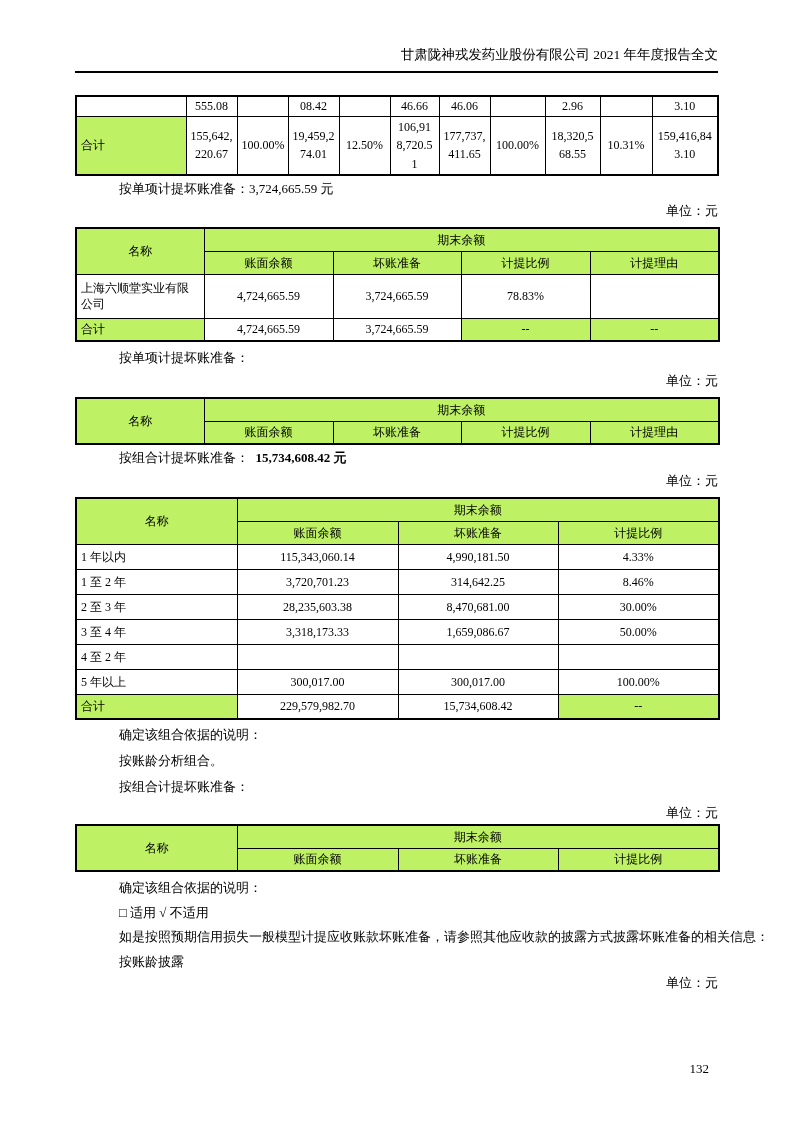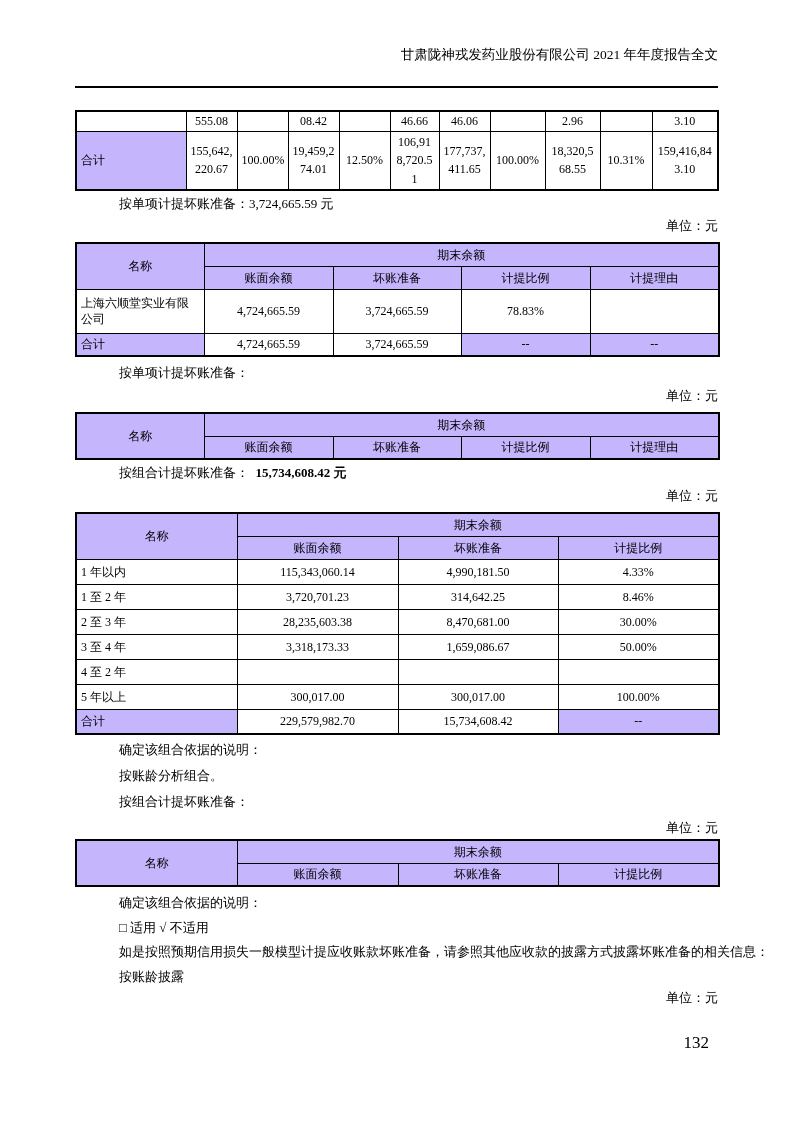--- a/index.html
+++ b/index.html
@@ -5,38 +5,38 @@
   * { margin:0; padding:0; box-sizing:border-box; }
   html,body { background:#ffffff; }
   body {
     width:793px; height:1122px; position:relative;
     font-family:"Liberation Serif","DejaVu Serif",serif;
     color:#000;
   }
   .page { position:absolute; left:75px; top:0; width:643px; }
 
   .header {
-    margin-top:46px; padding-bottom:22px;
+    margin-top:46px; padding-bottom:7px;
     border-bottom:2px solid #000;
     text-align:right; font-size:13.5px; line-height:18px;
   }
 
   .note { font-size:13px; line-height:16px; text-align:left; white-space:nowrap;margin-left:44px; }
   .unit { font-size:13px; line-height:16px; text-align:right; }
   .bold { font-weight:bold; }
 
   table.t {
     border-collapse:collapse; table-layout:fixed;
     width:643px; border:2px solid #000;
   }
   table.t td {
     border:1px solid #000; font-size:12px; line-height:1.35;
     padding:1px 4px; vertical-align:middle; overflow:hidden;
   }
-  .gray { background:#c4b5fd; }
+  .gray { background:#bef264; }
   .c { text-align:center; }
   .r { text-align:center; }
   .l { text-align:left; }
   .hsep td { border-bottom-width:2px; }
 
   
   .t1 { margin-top:22px; }
   .t1 td { font-size:11.5px; }
   .t1 .row-partial td { height:20px; }
   .t1 .row-total td { height:47px; }
@@ -51,22 +51,22 @@
   
   .t4 { margin-top:8px; }
   .t4 td.h { height:23px; }
   .t4 .row-data td, .t4 .row-total td { height:25px; }
 
   .m5 { margin-top:5px; } .m6 { margin-top:6px; } .m7 { margin-top:7px; }
   .m8 { margin-top:8px; } .m9 { margin-top:9px; } .m10 { margin-top:10px; }
   .m3 { margin-top:3px; }
 
   .footer-page {
-    position:absolute; top:1035px; right:84px;
-    font-size:17px; line-height:16px;
+    position:absolute; top:1061px; right:84px;
+    font-size:13px; line-height:16px;
   }
 </style>
 </head>
 <body>
 
 <div class="page">
 
   <div class="header">
     <span>甘肃陇神戎发药业股份有限公司 2021 年年度报告全文</span>
   </div>

